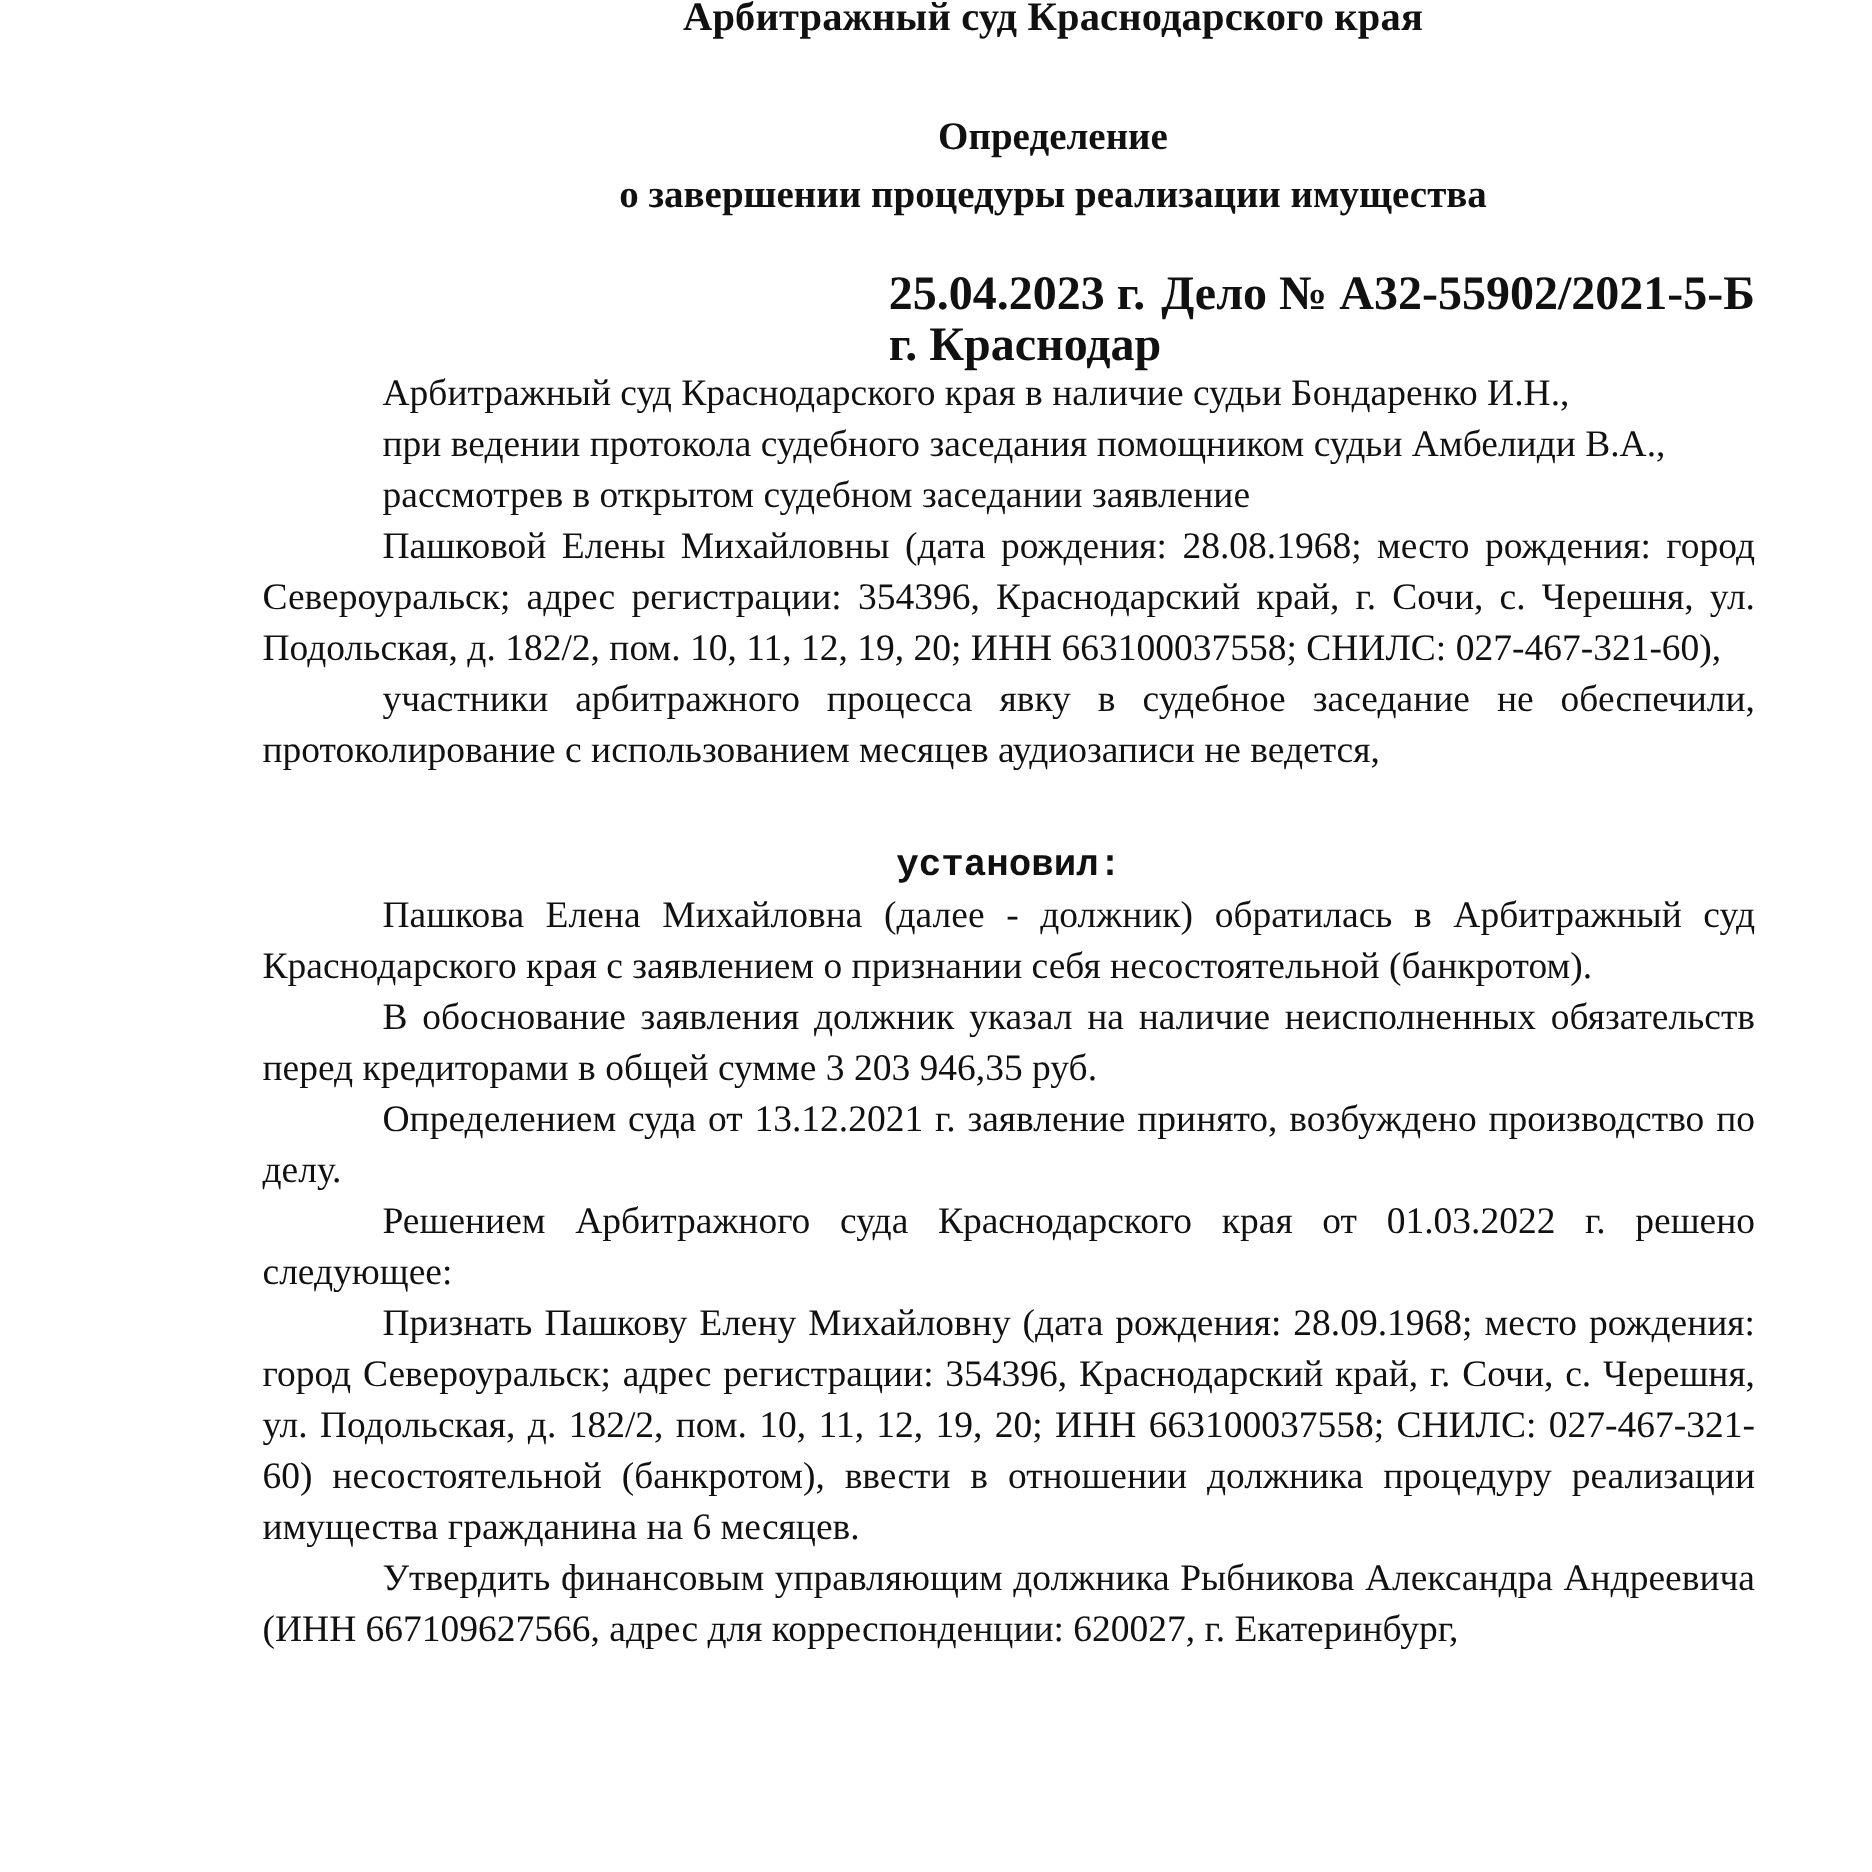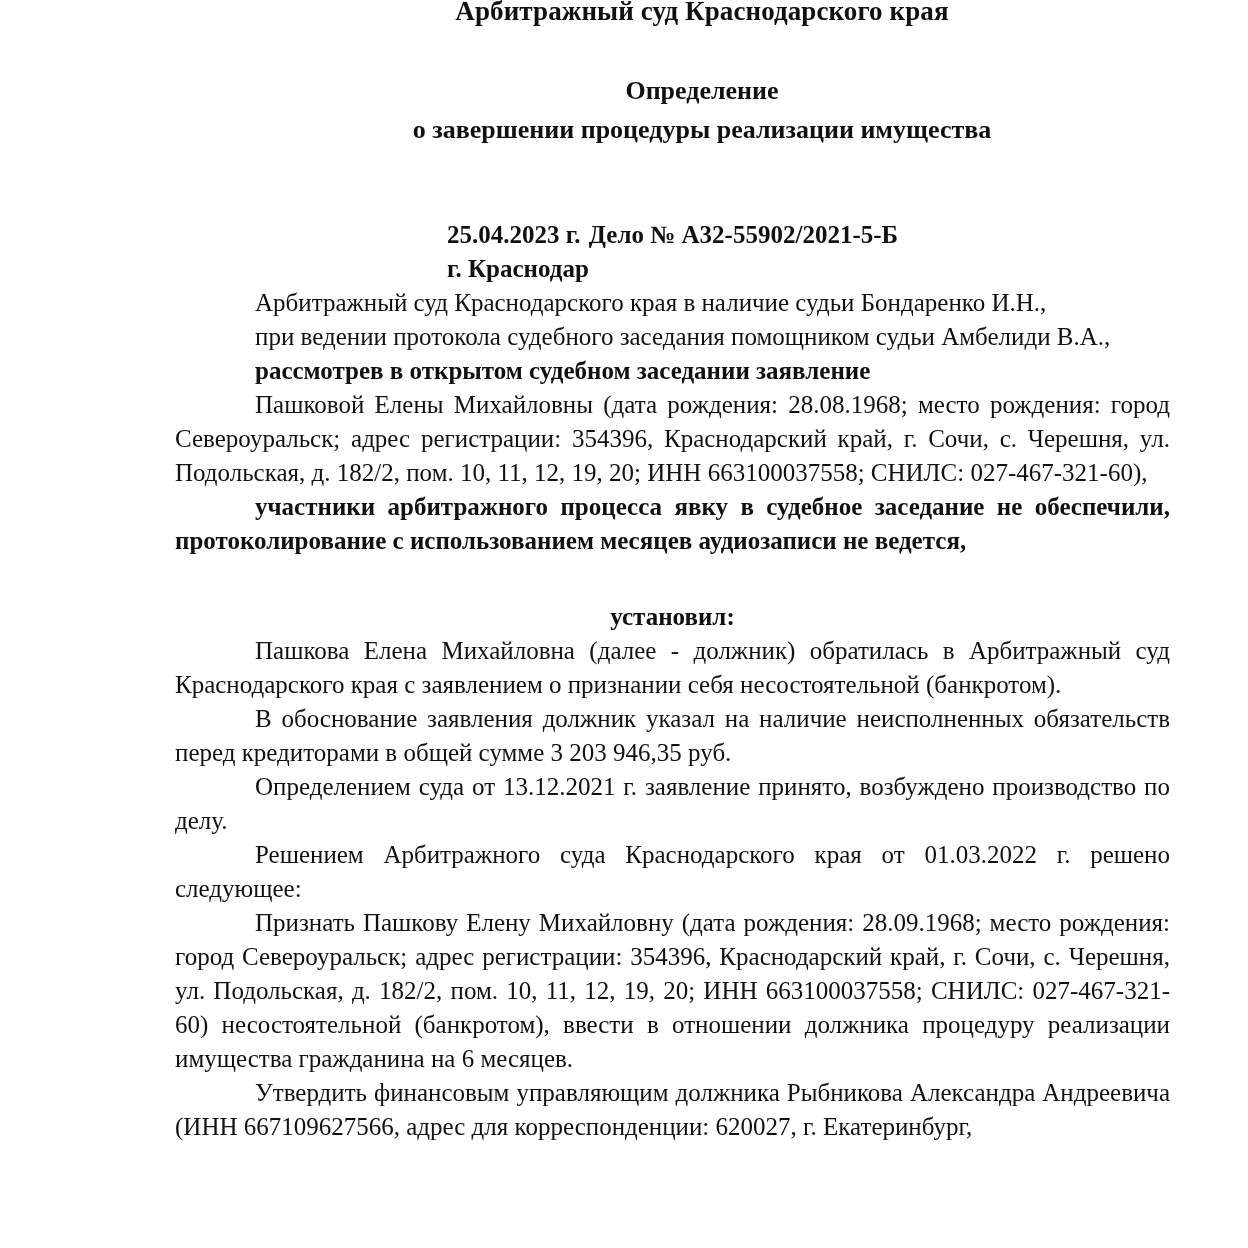--- a/index.html
+++ b/index.html
@@ -45,50 +45,51 @@
   }
   .subtitle-main {
     margin-top: 48px;
   }
   .subtitle-sub {
     margin-top: 6px;
   }
   
   .meta-row {
     display: flex;
-    justify-content: center;
+    justify-content: flex-end;
     align-items: flex-start;
     font-weight: bold;
-    font-size: 25px;
+    font-size: 32px;
     line-height: 34px;
-    margin-top: 72px;
+    margin-top: 32px;
   }
   .meta-left { text-align: left; }
   .meta-right { text-align: right; white-space: nowrap; }
   
   .body-text {
     font-size: 25px;
     line-height: 34px;
     text-align: justify;
     text-justify: inter-word;
     hyphens: none;
   }
   p.para {
     margin: 0;
     padding: 0;
     text-indent: 80px;
   }
   .gap-lg { margin-top: 34px; }
-  .gap-md { margin-top: 32px; font-weight: bold; }
+  .gap-md { margin-top: 32px; }
   .section-heading {
     text-align: center;
     font-weight: bold;
     font-size: 25px;
     line-height: 34px;
     margin: 42px 0 0 0;
+    font-family: Liberation Mono, monospace;
   }
   .after-heading { margin-top: 38px; }
   
   .clipped { overflow: hidden; }
 </style>
 </head>
 <body>
 
 <div class="page">
 

